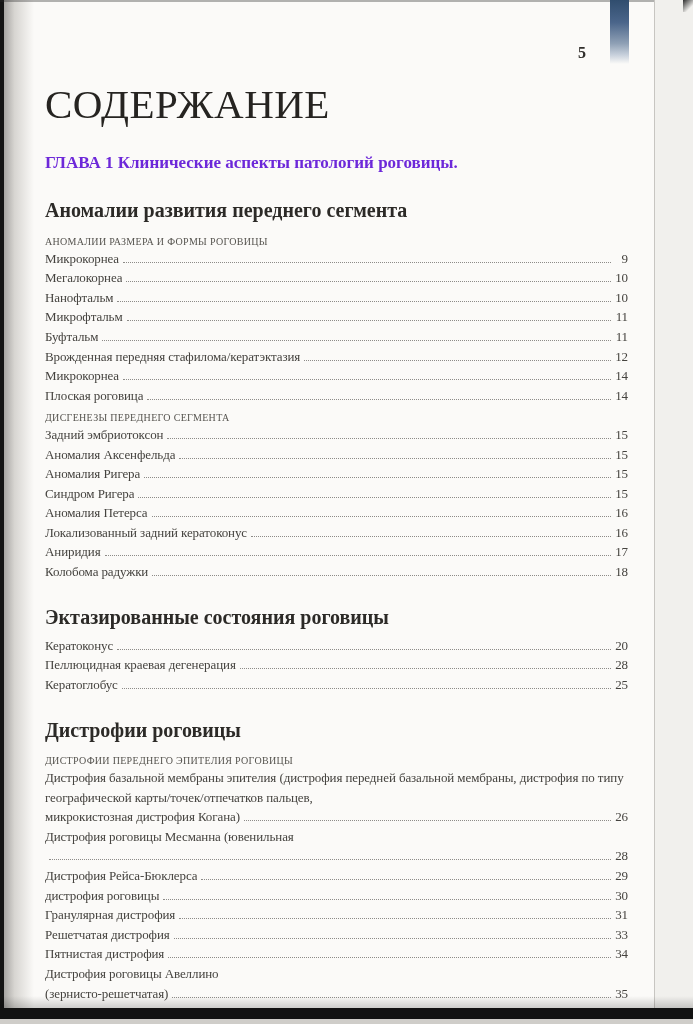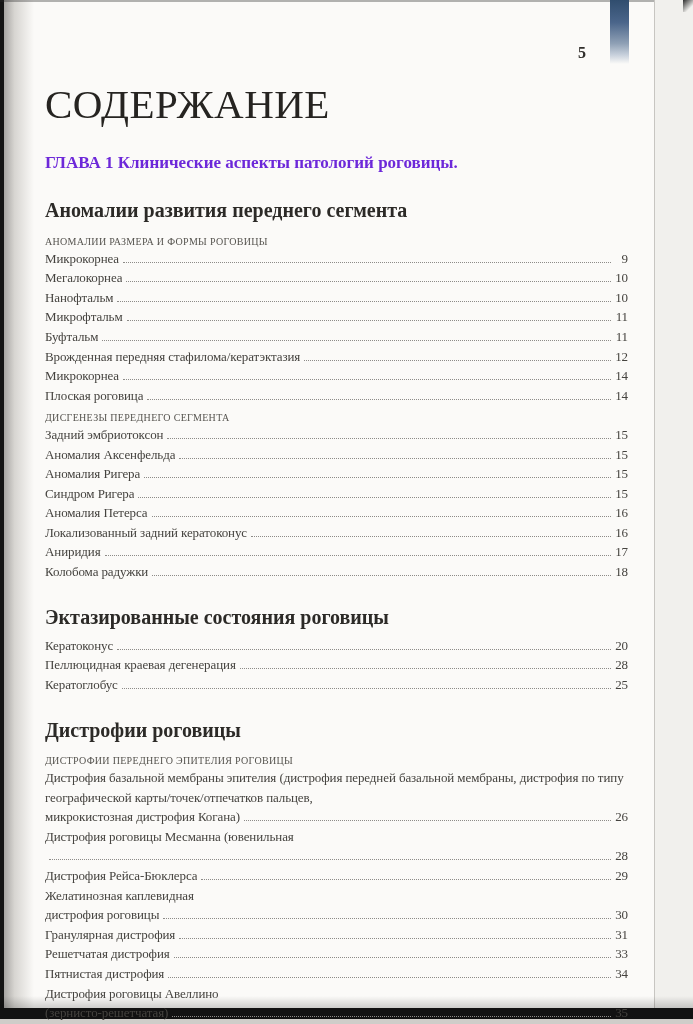--- a/index.html
+++ b/index.html
@@ -209,23 +209,20 @@
           <div class="entry-row">
             <span class="leader"></span>
             <span class="pageno">28</span>
           </div>
           <div class="entry-row">
             <span class="entry-text">Дистрофия Рейса-Бюклерса</span>
             <span class="leader"></span>
             <span class="pageno">29</span>
           </div>
           <div class="entry-row">
-            <span class="entry-text">Желатинозная каплевидная</span>
-          </div>
-          <div class="entry-row">
             <span class="entry-text">дистрофия роговицы</span>
             <span class="leader"></span>
             <span class="pageno">30</span>
           </div>
           <div class="entry-row">
             <span class="entry-text">Гранулярная дистрофия</span>
             <span class="leader"></span>
             <span class="pageno">31</span>
           </div>
           <div class="entry-row">

